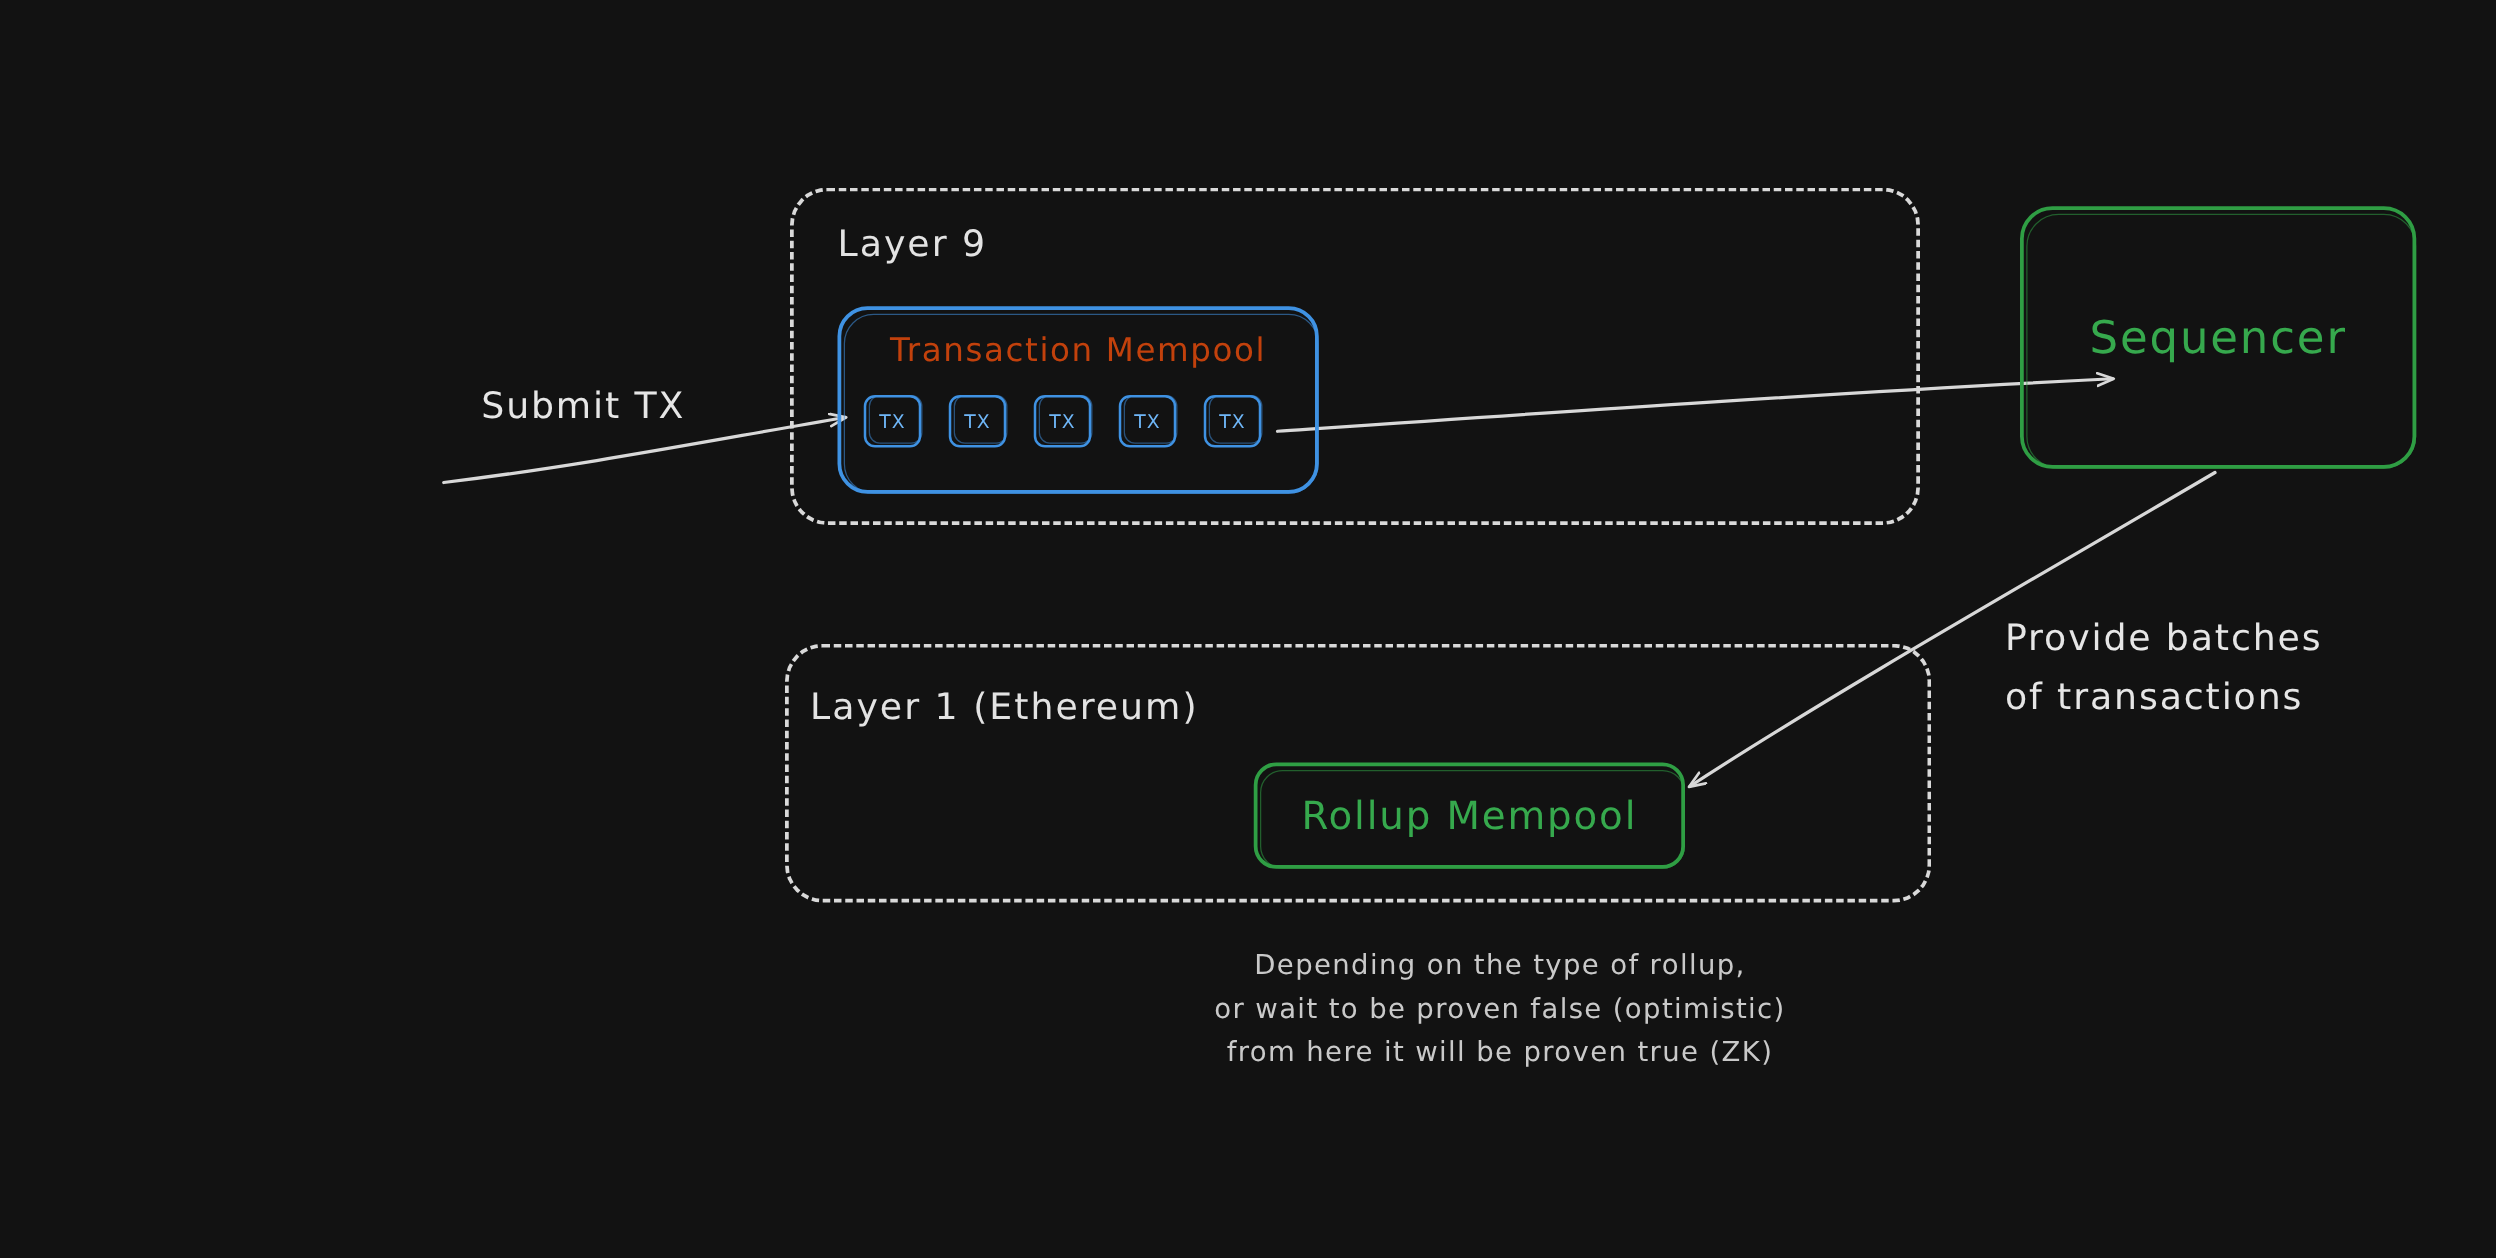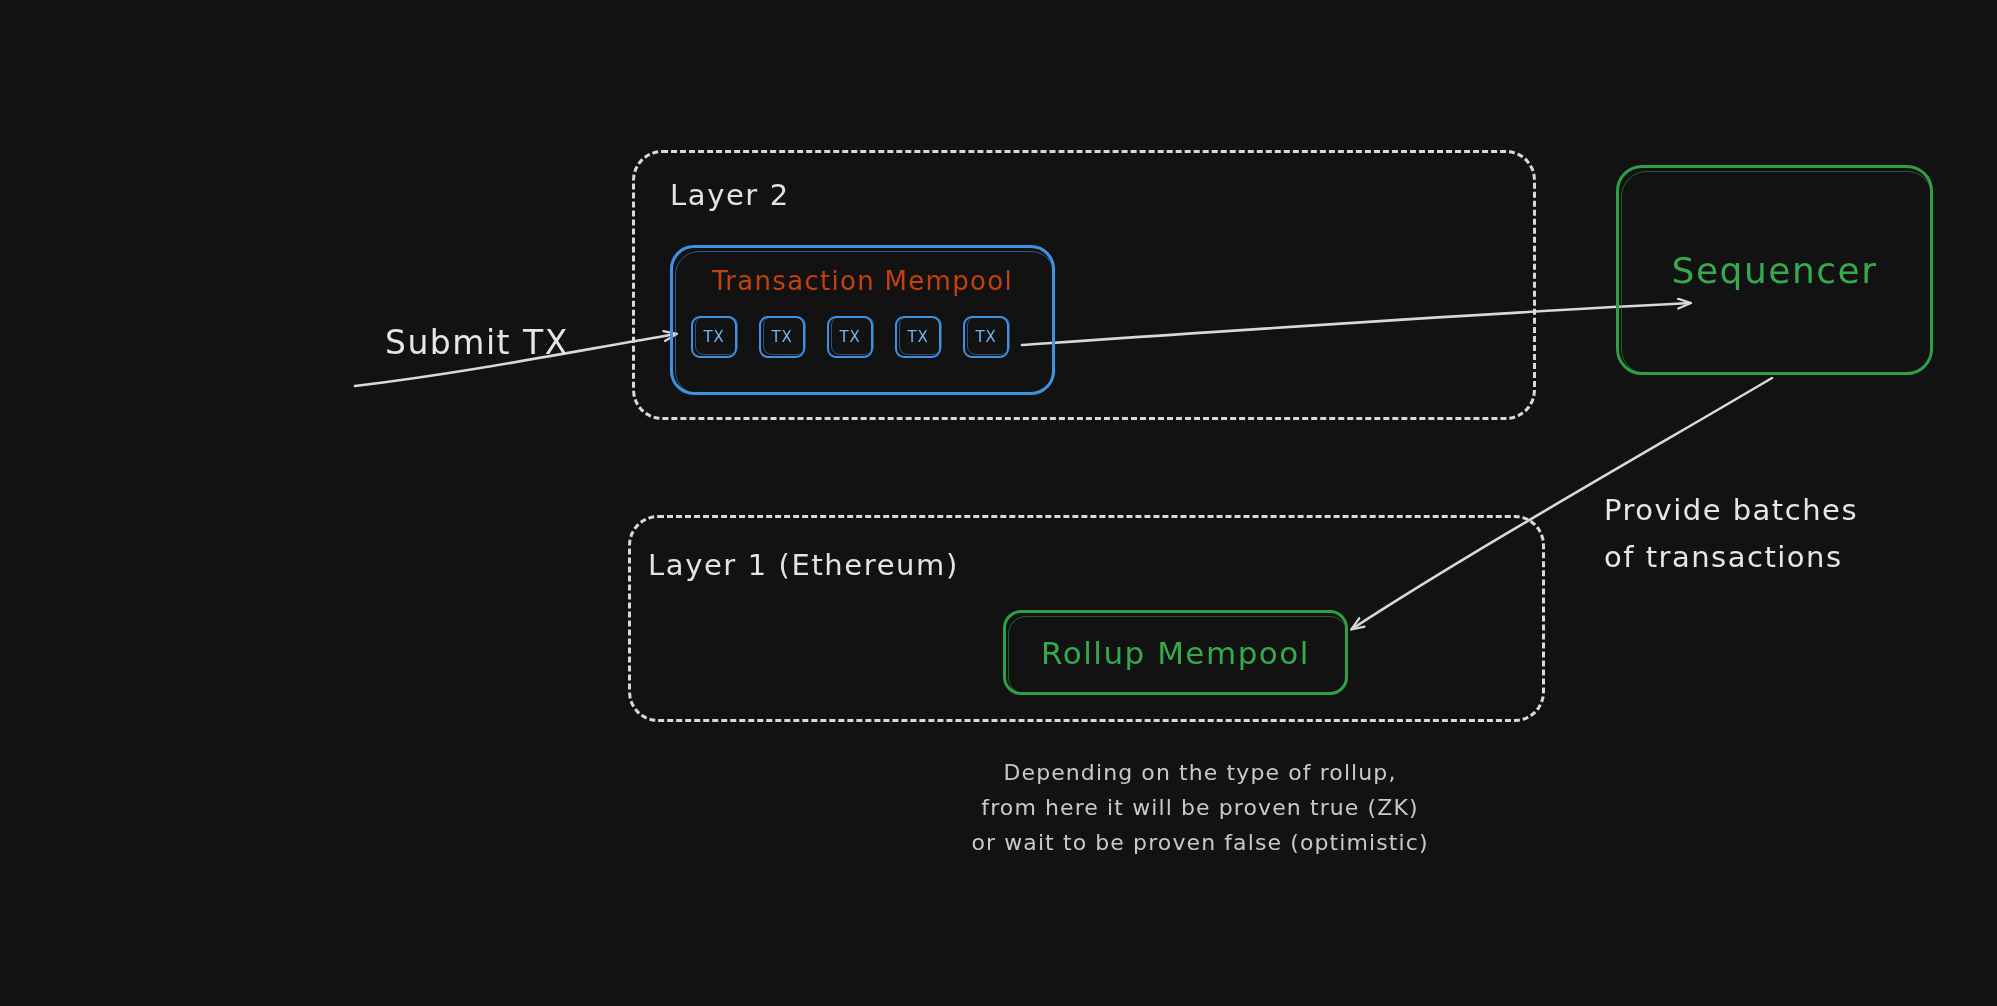--- a/index.html
+++ b/index.html
@@ -145,21 +145,21 @@
   #rollup-node::after { border-radius: 18px; }
   #rollup-node .label { color: #36a94d; font-size: 31px; }
 
   
   .edge-label {
     position: absolute;
     color: #e6e6e6;
     white-space: nowrap;
     letter-spacing: 1.5px;
   }
-  #submit-tx-label { left: 385px; top: 307px; font-size: 33px; margin-top: 16px; }
+  #submit-tx-label { left: 385px; top: 307px; font-size: 29px; }
   #provide-batches-label {
     left: 1604px; top: 487px;
     font-size: 29px;
     line-height: 47px;
   }
 
   
   #footnote {
     position: absolute;
     left: 900px; top: 755px;
@@ -197,21 +197,21 @@
     <g>
       <path d="M1022,345 C1240,330 1470,314 1690,303" fill="none" stroke="#d8d8d8" stroke-width="2.6" stroke-linecap="round" marker-end="url(#ah)"></path>
     </g>
 
     <g>
       <path d="M1772,378 C1650,450 1470,552 1352,629" fill="none" stroke="#d8d8d8" stroke-width="2.6" stroke-linecap="round" marker-end="url(#ah)"></path>
     </g>
   </svg>
 
   <div class="layer-group" id="layer2-group"></div>
-  <div class="layer-title" id="layer2-title">Layer 2</div>
+  <div class="layer-title" id="layer2-title">Layer 9</div>
 
   <div class="layer-group" id="layer1-group"></div>
   <div class="layer-title" id="layer1-title">Layer 1 (Ethereum)</div>
 
 
   <div class="node" id="mempool-node">
     <div id="mempool-title">Transaction Mempool</div>
     <div id="tx-row">
       <div class="tx-box">TX</div>
       <div class="tx-box">TX</div>
@@ -231,17 +231,17 @@
 
   <div class="edge-label" id="submit-tx-label">Submit TX</div>
 
   <div class="edge-label" id="provide-batches-label">
     <div>Provide batches</div>
     <div>of transactions</div>
   </div>
 
   <div id="footnote">
     <div>Depending on the type of rollup,</div>
+    <div>or wait to be proven false (optimistic)</div>
     <div>from here it will be proven true (ZK)</div>
-    <div>or wait to be proven false (optimistic)</div>
   </div>
 
 </div>
 
 </body></html>

